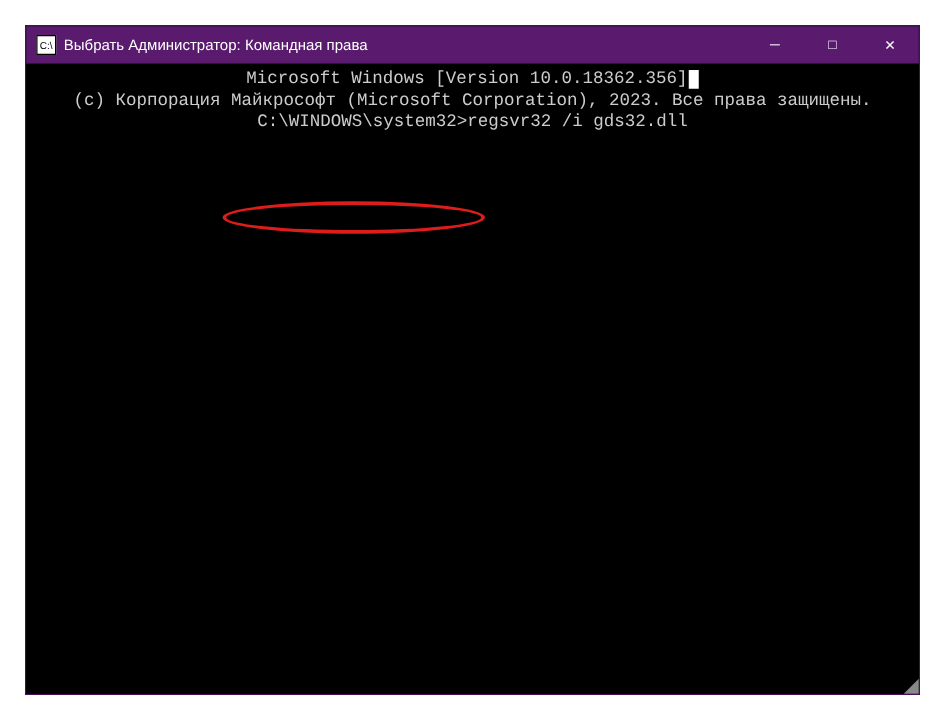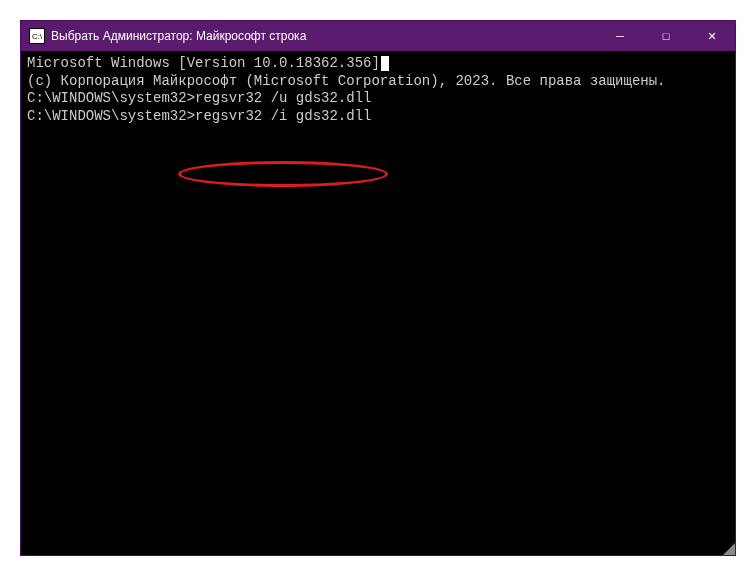--- a/index.html
+++ b/index.html
@@ -67,20 +67,21 @@
     }
     .terminal-body {
       flex: 1;
       background: #000000;
       padding: 4px 6px;
       color: #cccccc;
       font-size: 14px;
       line-height: 1.25;
       font-family: Consolas, 'Courier New', monospace;
       position: relative;
+      text-align: center;
     }
     .terminal-line {
       white-space: pre;
     }
     .cursor-block {
       display: inline-block;
       width: 8px;
       height: 15px;
       background: #ffffff;
       vertical-align: text-bottom;
@@ -111,31 +112,30 @@
     }
   </style>
 </head>
 <body>
 
 <div class="window">
   <div class="titlebar">
     <div class="titlebar-icon">
       <span>C:\</span>
     </div>
-    <div class="titlebar-title">Выбрать Администратор: Майкрософт строка</div>
+    <div class="titlebar-title">Выбрать Администратор: Командная права</div>
     <div class="window-controls">
       <div class="window-control">─</div>
       <div class="window-control">□</div>
       <div class="window-control close">✕</div>
     </div>
   </div>
   <div class="terminal-body">
     <div class="terminal-line"><span>Microsoft Windows [Version 10.0.18362.356]</span><span class="cursor-block"></span></div>
     <div class="terminal-line">(c) Корпорация Майкрософт (Microsoft Corporation), 2023. Все права защищены.</div>
     <div class="terminal-line"></div>
-    <div class="terminal-line"><span>C:\WINDOWS\system32&gt;</span><span>regsvr32 /u gds32.dll</span></div>
     <div class="terminal-line"></div>
     <div class="terminal-line"><span>C:\WINDOWS\system32&gt;</span><span>regsvr32 /i gds32.dll</span></div>
 
     <div class="highlight-oval" style="top:110px;left:157px;width:210px;height:26px;"></div>
   </div>
   <div class="resize-handle"></div>
 </div>
 
 </body></html>

